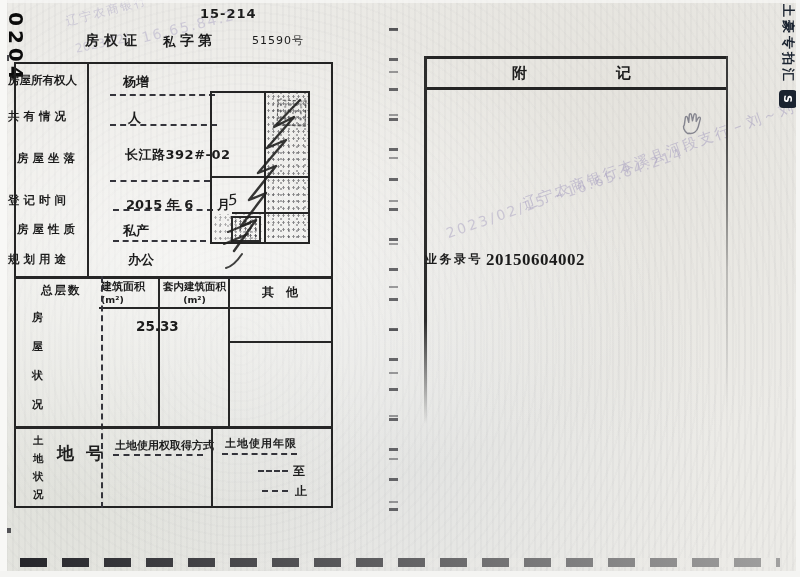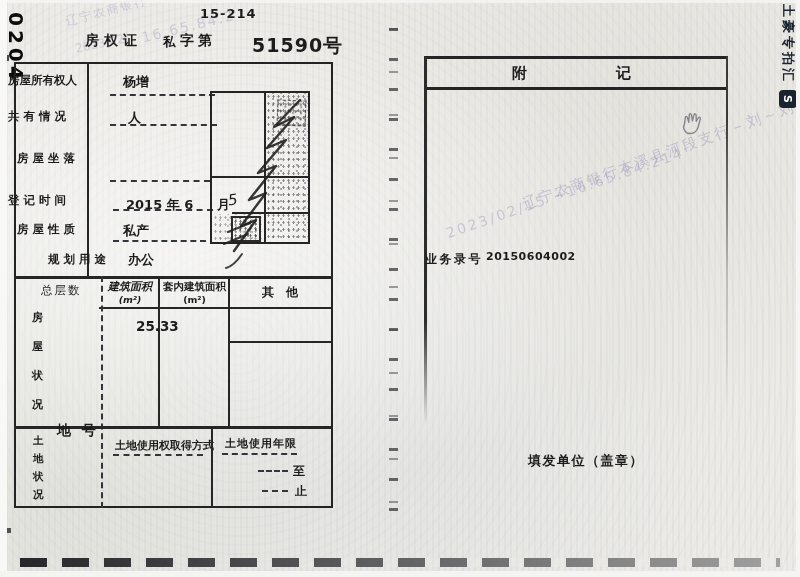--- a/index.html
+++ b/index.html
@@ -29,55 +29,55 @@
   .wm{position:absolute;white-space:nowrap;transform-origin:0 0;z-index:1;}
   .lbl{position:absolute;left:8px;width:67px;font-size:11.5px;font-weight:700;white-space:nowrap;z-index:2;}
   .val{position:absolute;font-size:13px;font-weight:700;white-space:nowrap;z-index:2;}
 
   
   #doc-code{left:28px;top:12px;transform:rotate(90deg);transform-origin:0 0;font-size:20px;font-weight:700;letter-spacing:4px;color:#0a0a0a;z-index:2;}
   #page-code{left:200px;top:6px;font-size:13px;font-weight:700;letter-spacing:1px;z-index:2;}
   #title-cert{left:85px;top:32px;font-size:14px;font-weight:700;letter-spacing:5px;z-index:2;}
   #title-cat{left:163px;top:34px;font-size:12.5px;font-weight:700;z-index:2;}
   #title-zidi{left:180px;top:32px;font-size:14px;font-weight:700;letter-spacing:4px;z-index:2;}
-  #title-serial{left:252px;top:33px;font-size:19px;font-weight:700;letter-spacing:1px;z-index:2;}
+  #title-serial{left:252px;top:33px;font-size:11px;font-weight:400;letter-spacing:1px;z-index:2;}
 
   
   #tbl{left:14px;top:62px;width:319px;height:446px;border:2.5px solid #232323;box-sizing:border-box;z-index:2;}
   #vdiv-label{left:87px;top:62px;width:2px;height:216px;z-index:2;}
-  #lbl1{top:73px;} #lbl2{top:109px;} #lbl3{top:151px;text-align:right;} #lbl4{top:193px;} #lbl5{top:222px;text-align:right;} #lbl6{top:252px;margin-left:40px;}
+  #lbl1{top:73px;} #lbl2{top:109px;} #lbl3{top:151px;text-align:right;} #lbl4{top:193px;} #lbl5{top:222px;text-align:right;} #lbl6{top:252px;}
   #val1{left:123px;top:73px;} #val2{left:128px;top:109px;} #val3{left:125px;top:146px;letter-spacing:.5px;}
   #val4{left:126px;top:196px;} #val4b{left:217px;top:196px;}
   #val4hand{left:228px;top:191px;font-size:15px;font-weight:400;font-style:italic;transform:rotate(-8deg);z-index:6;}
   #val5{left:123px;top:222px;} #val6{left:128px;top:251px;}
   #dash1{left:110px;top:94px;width:105px;} #dash2{left:110px;top:124px;width:107px;}
   #dash3{left:110px;top:180px;width:100px;} #dash4{left:113px;top:209px;width:100px;}
   #dash5{left:113px;top:240px;width:93px;}
 
   
   #hlineB{left:14px;top:276px;width:319px;height:2.5px;z-index:2;}
-  #colF{left:41px;top:283px;font-size:11.5px;font-weight:400;letter-spacing:2px;z-index:2;}
-  #colA{left:101px;top:280px;width:58px;text-align:center;font-size:11px;font-weight:700;line-height:13px;z-index:2;font-style:italic;}
+  #colF{left:41px;top:283px;font-size:11.5px;font-weight:700;letter-spacing:2px;z-index:2;}
+  #colA{left:101px;top:280px;width:58px;text-align:left;font-size:11px;font-weight:700;line-height:13px;z-index:2;}
   #colIA{left:160px;top:280px;width:69px;text-align:center;font-size:10.5px;font-weight:700;line-height:13px;z-index:2;}
   .unit{font-size:9.5px;font-weight:700;}
   #colO{left:231px;top:284px;width:102px;text-align:center;font-size:12px;font-weight:700;letter-spacing:4px;z-index:2;}
   #hline-colsA{left:99px;top:307px;width:234px;height:2px;z-index:2;}
   #hline-other{left:229px;top:341px;width:104px;height:2px;z-index:2;}
   #vdash-1{left:101px;top:276px;height:232px;z-index:2;}
   #v-2{left:158px;top:276px;width:2px;height:150px;z-index:2;}
   #v-3{left:228px;top:276px;width:2px;height:150px;z-index:2;}
   #sideB{left:32px;top:310px;width:14px;z-index:2;}
   #sideB span{display:block;font-size:11px;font-weight:700;margin-bottom:14px;}
   #areaVal{left:136px;top:318px;font-size:13.5px;font-weight:700;z-index:2;}
 
   
   #hlineC{left:14px;top:426px;width:319px;height:2.5px;z-index:2;}
   #sideC{left:33px;top:434px;width:14px;z-index:2;}
   #sideC span{display:block;font-size:10.5px;font-weight:700;margin-bottom:4px;}
-  #colP{left:57px;top:422px;font-size:14px;font-weight:700;letter-spacing:3px;z-index:2;}
+  #colP{left:57px;top:442px;font-size:17px;font-weight:700;letter-spacing:3px;z-index:2;}
   #colAcq{left:115px;top:438px;font-size:11px;font-weight:700;z-index:2;}
   #v-4{left:211px;top:426px;width:2px;height:82px;z-index:2;}
   #colTen{left:225px;top:436px;font-size:11px;font-weight:700;letter-spacing:1px;z-index:2;text-align:center;}
   #dashC1{left:113px;top:454px;width:90px;} #dashC2{left:222px;top:453px;width:75px;}
   #zhi{left:293px;top:463px;font-size:12px;font-weight:700;z-index:2;}
   #zhi-dash{left:258px;top:470px;width:30px;}
   #zhi2{left:295px;top:483px;font-size:12px;font-weight:700;z-index:2;}
   #zhi2-dash{left:262px;top:490px;width:26px;}
 
   
@@ -92,21 +92,21 @@
   #signature{left:198px;top:84px;z-index:6;}
 
   
   #apx-top{left:425px;top:56px;width:303px;height:2.5px;background:#242424;z-index:2;}
   #apx-mid{left:425px;top:87px;width:303px;height:2.5px;background:#242424;z-index:2;}
   #apx-left{left:424px;top:56px;width:2.5px;height:368px;background:linear-gradient(180deg,#2c2c2c 72%, rgba(44,44,44,0));z-index:2;}
   #apx-right{left:726px;top:56px;width:2px;height:355px;background:linear-gradient(180deg,#3a3a3a 18%, rgba(58,58,58,.25) 60%, rgba(0,0,0,0));z-index:2;}
   #apx-t1{left:512px;top:64px;font-size:15px;font-weight:700;z-index:2;}
   #apx-t2{left:616px;top:64px;font-size:15px;font-weight:700;z-index:2;}
   #biz-label{left:425px;top:251px;font-size:12px;font-weight:700;letter-spacing:2.5px;z-index:2;}
-  #biz-value{left:486px;top:250px;font-size:11px;font-weight:700;letter-spacing:.5px;z-index:2;}
+  #biz-value{left:486px;top:250px;font-size:17px;font-weight:700;letter-spacing:.5px;z-index:2;font-family:Liberation Serif, serif;}
   #issuer{left:528px;top:452px;font-size:13px;font-weight:700;letter-spacing:1.5px;z-index:2;}
   #hand-doodle{left:679px;top:108px;transform:rotate(-15deg);z-index:2;}
 
   
   #wm-bank{left:520px;top:196px;transform:rotate(-20deg);font-size:14.5px;letter-spacing:2.5px;color:#a69ec0;opacity:.55;}
   #wm-stamp{left:444px;top:226px;transform:rotate(-19deg);font-size:14px;letter-spacing:2.5px;color:#aaa2c2;opacity:.5;}
   #lwm-bank{left:64px;top:14px;transform:rotate(-15deg);font-size:12px;letter-spacing:2px;color:#a9a2c4;opacity:.45;}
   #lwm-ip{left:140px;top:30px;transform:rotate(-14deg);font-size:14px;letter-spacing:2px;color:#a9a2c4;opacity:.45;}
   #lwm-date{left:74px;top:42px;transform:rotate(-12deg);font-size:12px;color:#a9a2c4;opacity:.4;}
   #side-brand{left:797px;top:4px;transform:rotate(90deg);transform-origin:0 0;display:flex;align-items:center;gap:6px;
@@ -151,20 +151,21 @@
 
   <div class="lbl" id="lbl1">房屋所有权人</div>
   <div class="val" id="val1">杨增</div>
   <div class="dash" id="dash1"></div>
 
   <div class="lbl" id="lbl2">共 有 情 况</div>
   <div class="val" id="val2">人</div>
   <div class="dash" id="dash2"></div>
 
   <div class="lbl" id="lbl3">房 屋 坐 落</div>
+  <div class="val" id="val3">长江路392#-02</div>
   <div class="dash" id="dash3"></div>
 
   <div class="lbl" id="lbl4">登 记 时 间</div>
   <div class="val" id="val4">2015 年 6</div>
   <div class="val" id="val4b">月</div>
   <div class="val" id="val4hand">5</div>
   <div class="dash" id="dash4"></div>
 
   <div class="lbl" id="lbl5">房 屋 性 质</div>
   <div class="val" id="val5">私产</div>
@@ -229,21 +230,20 @@
   </svg>
 
   <div class="abs" id="apx-top"></div>
   <div class="abs" id="apx-mid"></div>
   <div class="abs" id="apx-left"></div>
   <div class="abs" id="apx-right"></div>
   <div class="abs" id="apx-t1">附</div>
   <div class="abs" id="apx-t2">记</div>
   <div class="abs" id="biz-label">业务录号</div>
   <div class="abs" id="biz-value">20150604002</div>
-  <div class="abs" id="issuer">填发单位（盖章）</div>
   <svg class="abs" id="hand-doodle" width="26" height="30" viewBox="0 0 26 30">
     <path d="M6,24 c-3,-4 -3,-8 -1,-9 l3,-7 c.5,-1.5 2,-1 2,.5 l0,5 2.5,-7 c.5,-1.5 2.2,-1 2,.6 l-.5,6 3,-5.5 c.8,-1.4 2.4,-.6 2,1 l-1.5,6 3,-3 c1.3,-1 2.4,.2 1.6,1.6 l-4,7 c-2.5,4.5 -7,6 -10.5,4 z" fill="none" stroke="#85858f" stroke-width="1.4" stroke-linejoin="round"></path>
   </svg>
 
   <div class="wm" id="wm-bank">辽宁农商银行本溪县河段支行－刘～刘</div>
   <div class="wm" id="wm-stamp">2023/02/15 ~16.65.84.214</div>
 
   <div class="abs" id="side-brand">
     <span>土豪专拍汇</span>
     <span class="brand-icon">S</span>

